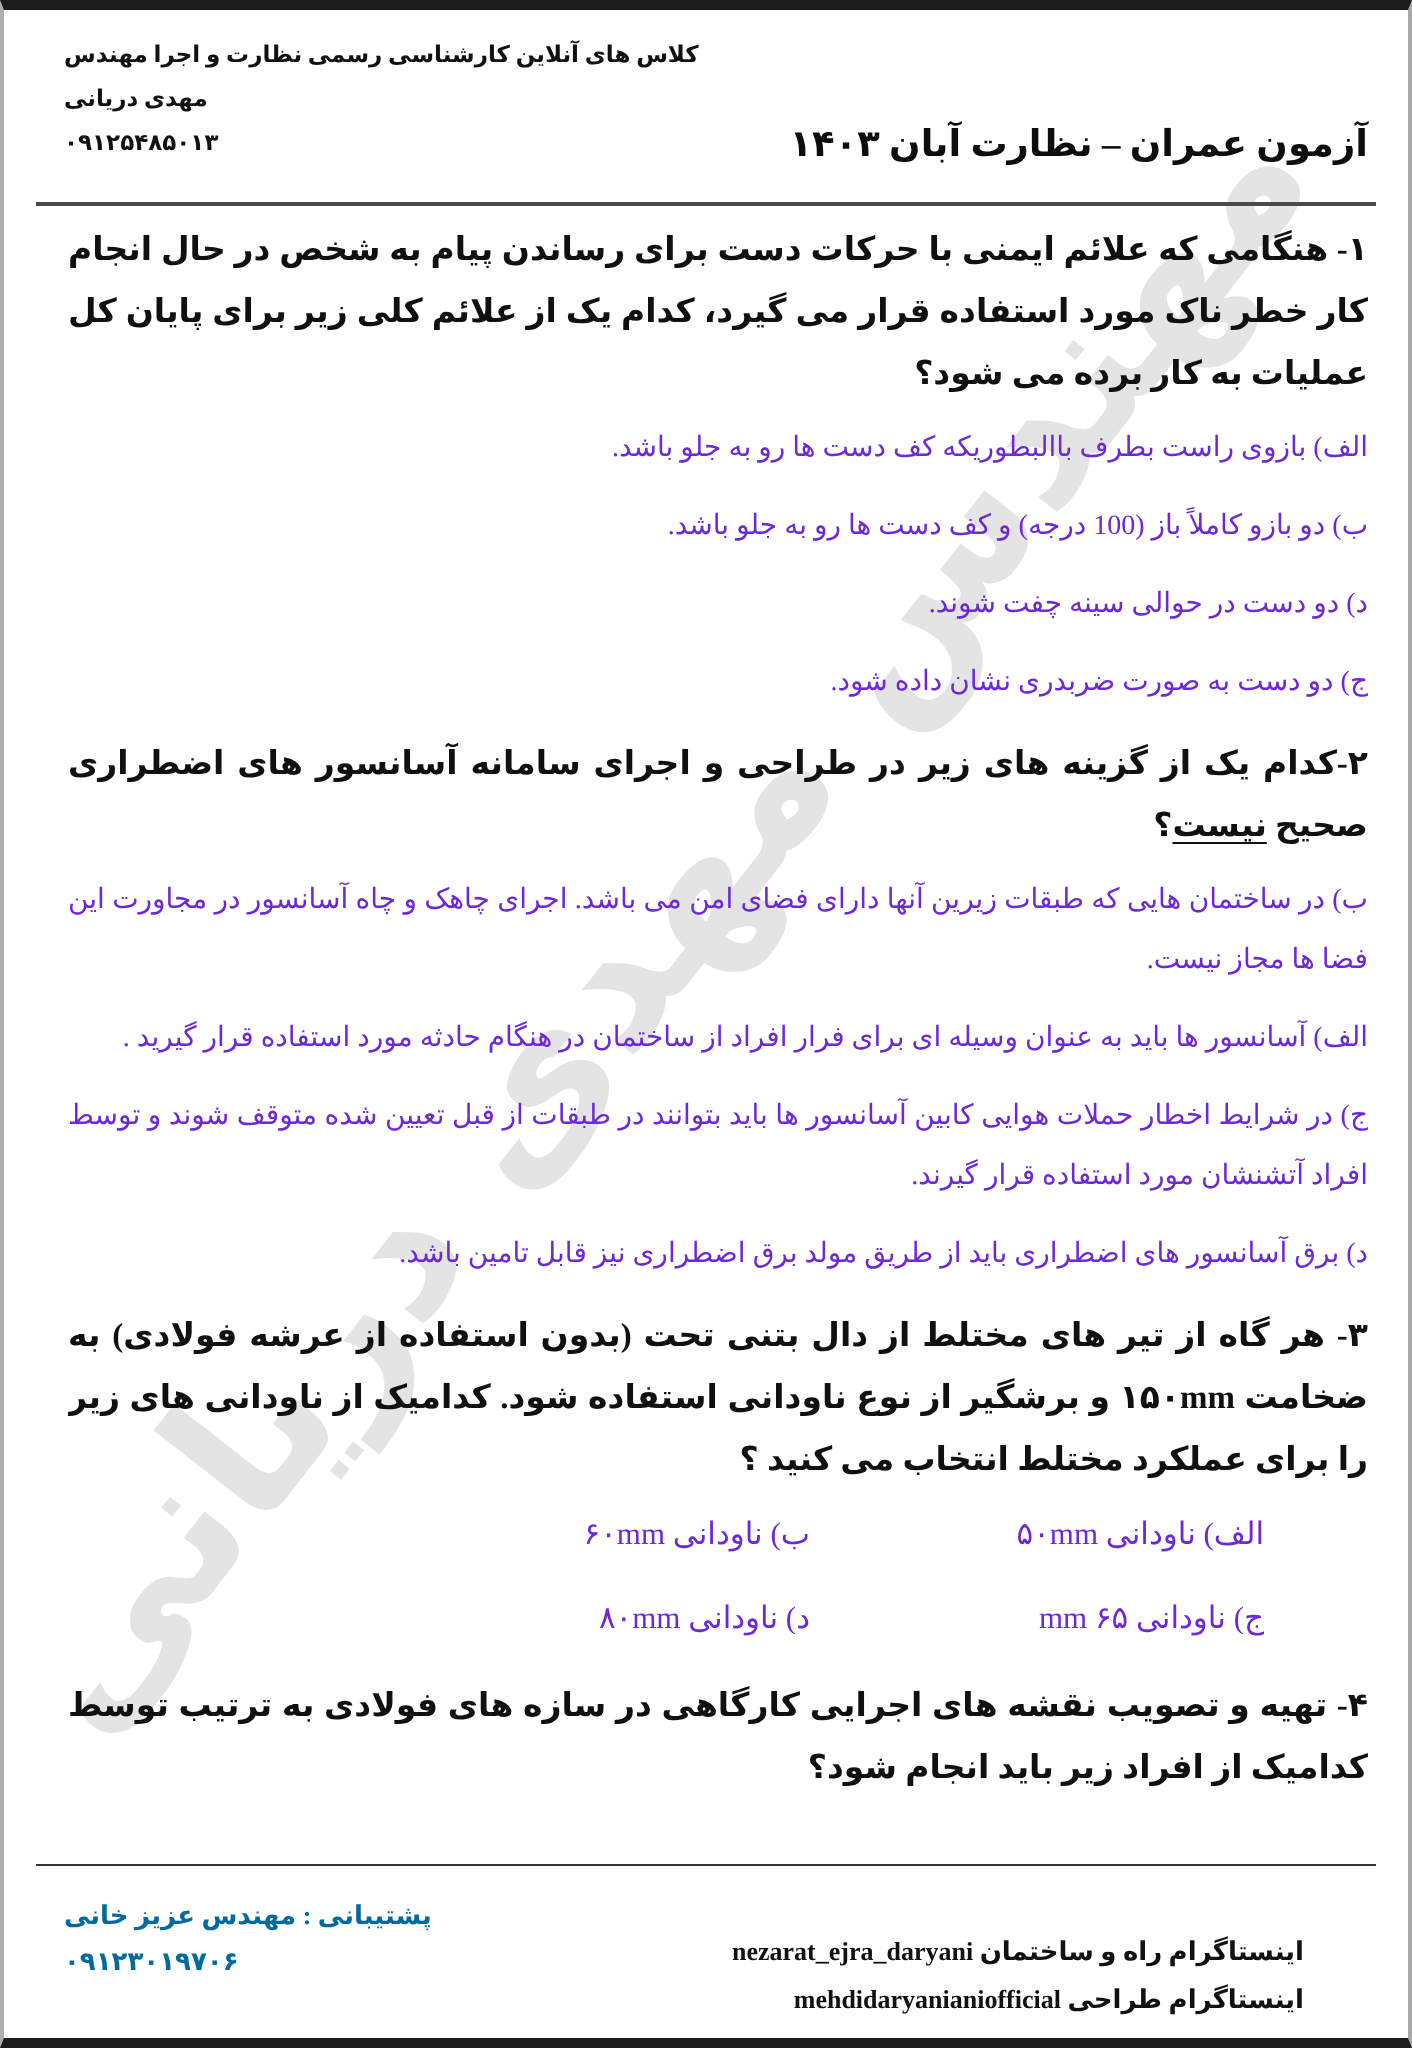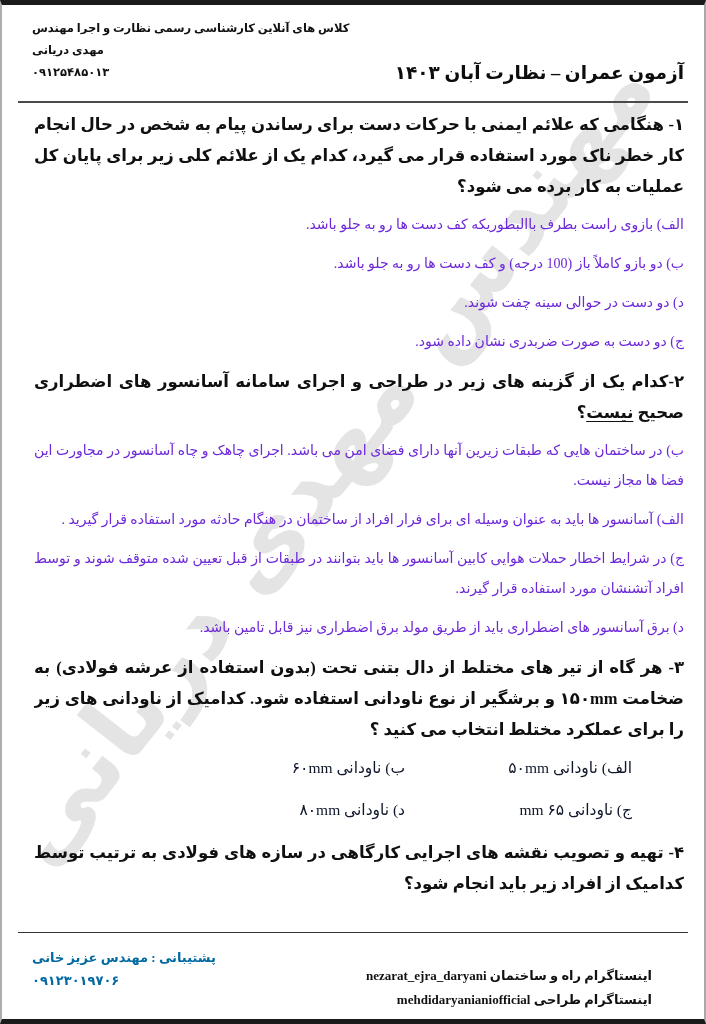--- a/index.html
+++ b/index.html
@@ -35,21 +35,21 @@
 
   .content {
     position:absolute; top:104px; bottom:92px; left:20px; right:20px;
     direction:rtl; text-align:justify; overflow:hidden;margin-left:12px;
   }
   .question { font-size:16.5px; font-weight:bold; line-height:31px; margin:0 0 8px; color:#101010; }
   .option   { font-size:14px; line-height:30px; margin:0 0 9px; color:#6d28d9; }
   .ul { text-decoration:underline; text-underline-offset:3px; }
 
   .opt-row { display:flex; margin:2px 0 12px; }
-  .cell { box-sizing:border-box; text-align:right; font-size:15.5px; line-height:30px; color:#0f172a; }
+  .cell { box-sizing:border-box; text-align:right; font-size:15.5px; line-height:30px; color:#6d28d9; }
   .cell-r { width:42%; padding-right:52px; }
   .cell-l { width:58%; padding-right:6px; }
 
   .rule-bottom { position:absolute; bottom:86px; left:16px; right:16px; border-top:1.5px solid #333; }
   .support {
     position:absolute; left:30px; top:941px;
     direction:rtl; text-align:left;
     font-weight:bold; font-size:13px; line-height:23px; color:#0369a1;
   }
   .insta {

